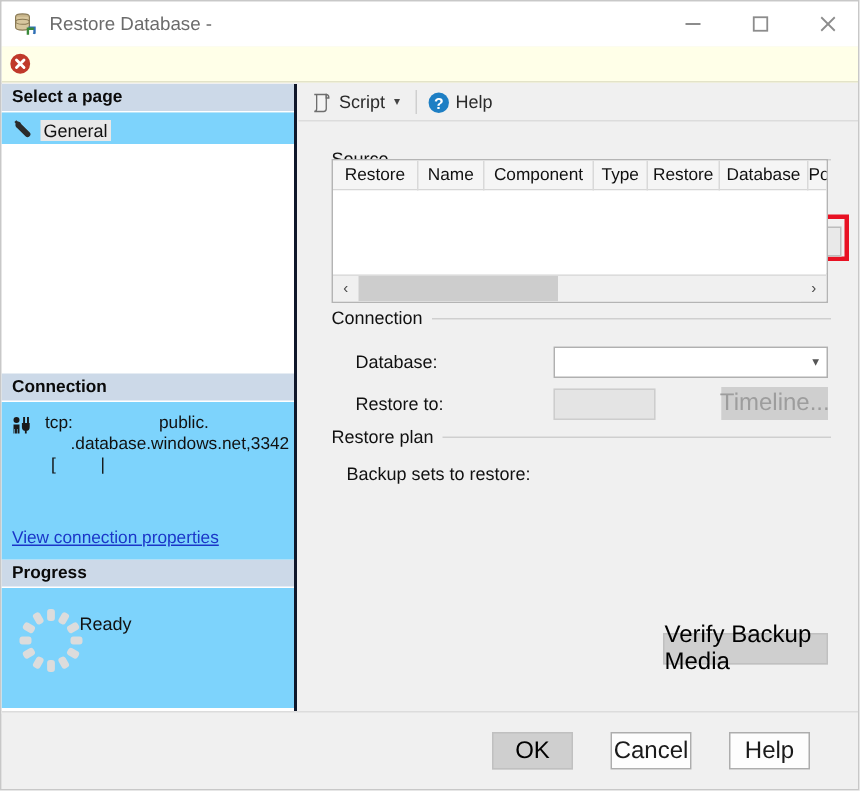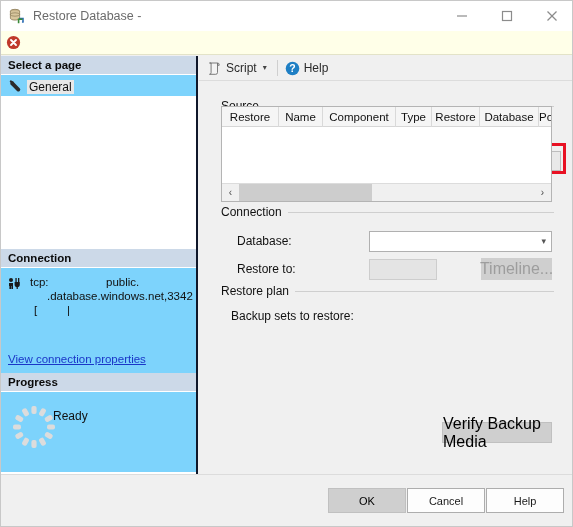--- a/index.html
+++ b/index.html
@@ -225,22 +225,22 @@
 
   
   #footer {
     position: absolute; left: 0; bottom: 0;
     width: 573px; height: 52px;
     background: #f0f0f0;
     border-top: 1px solid #dcdcdc;
   }
   .fbtn {
     position: absolute; top: 13px;
-    width: 78px; height: 25px;
-    font-size: 11px;
+    width: 54px; height: 25px;
+    font-size: 16px;
     justify-content: center;
   }
 </style>
 </head>
 <body>
 
 <div id="window">
 
   <div id="titlebar">
     <div id="title-icon">

